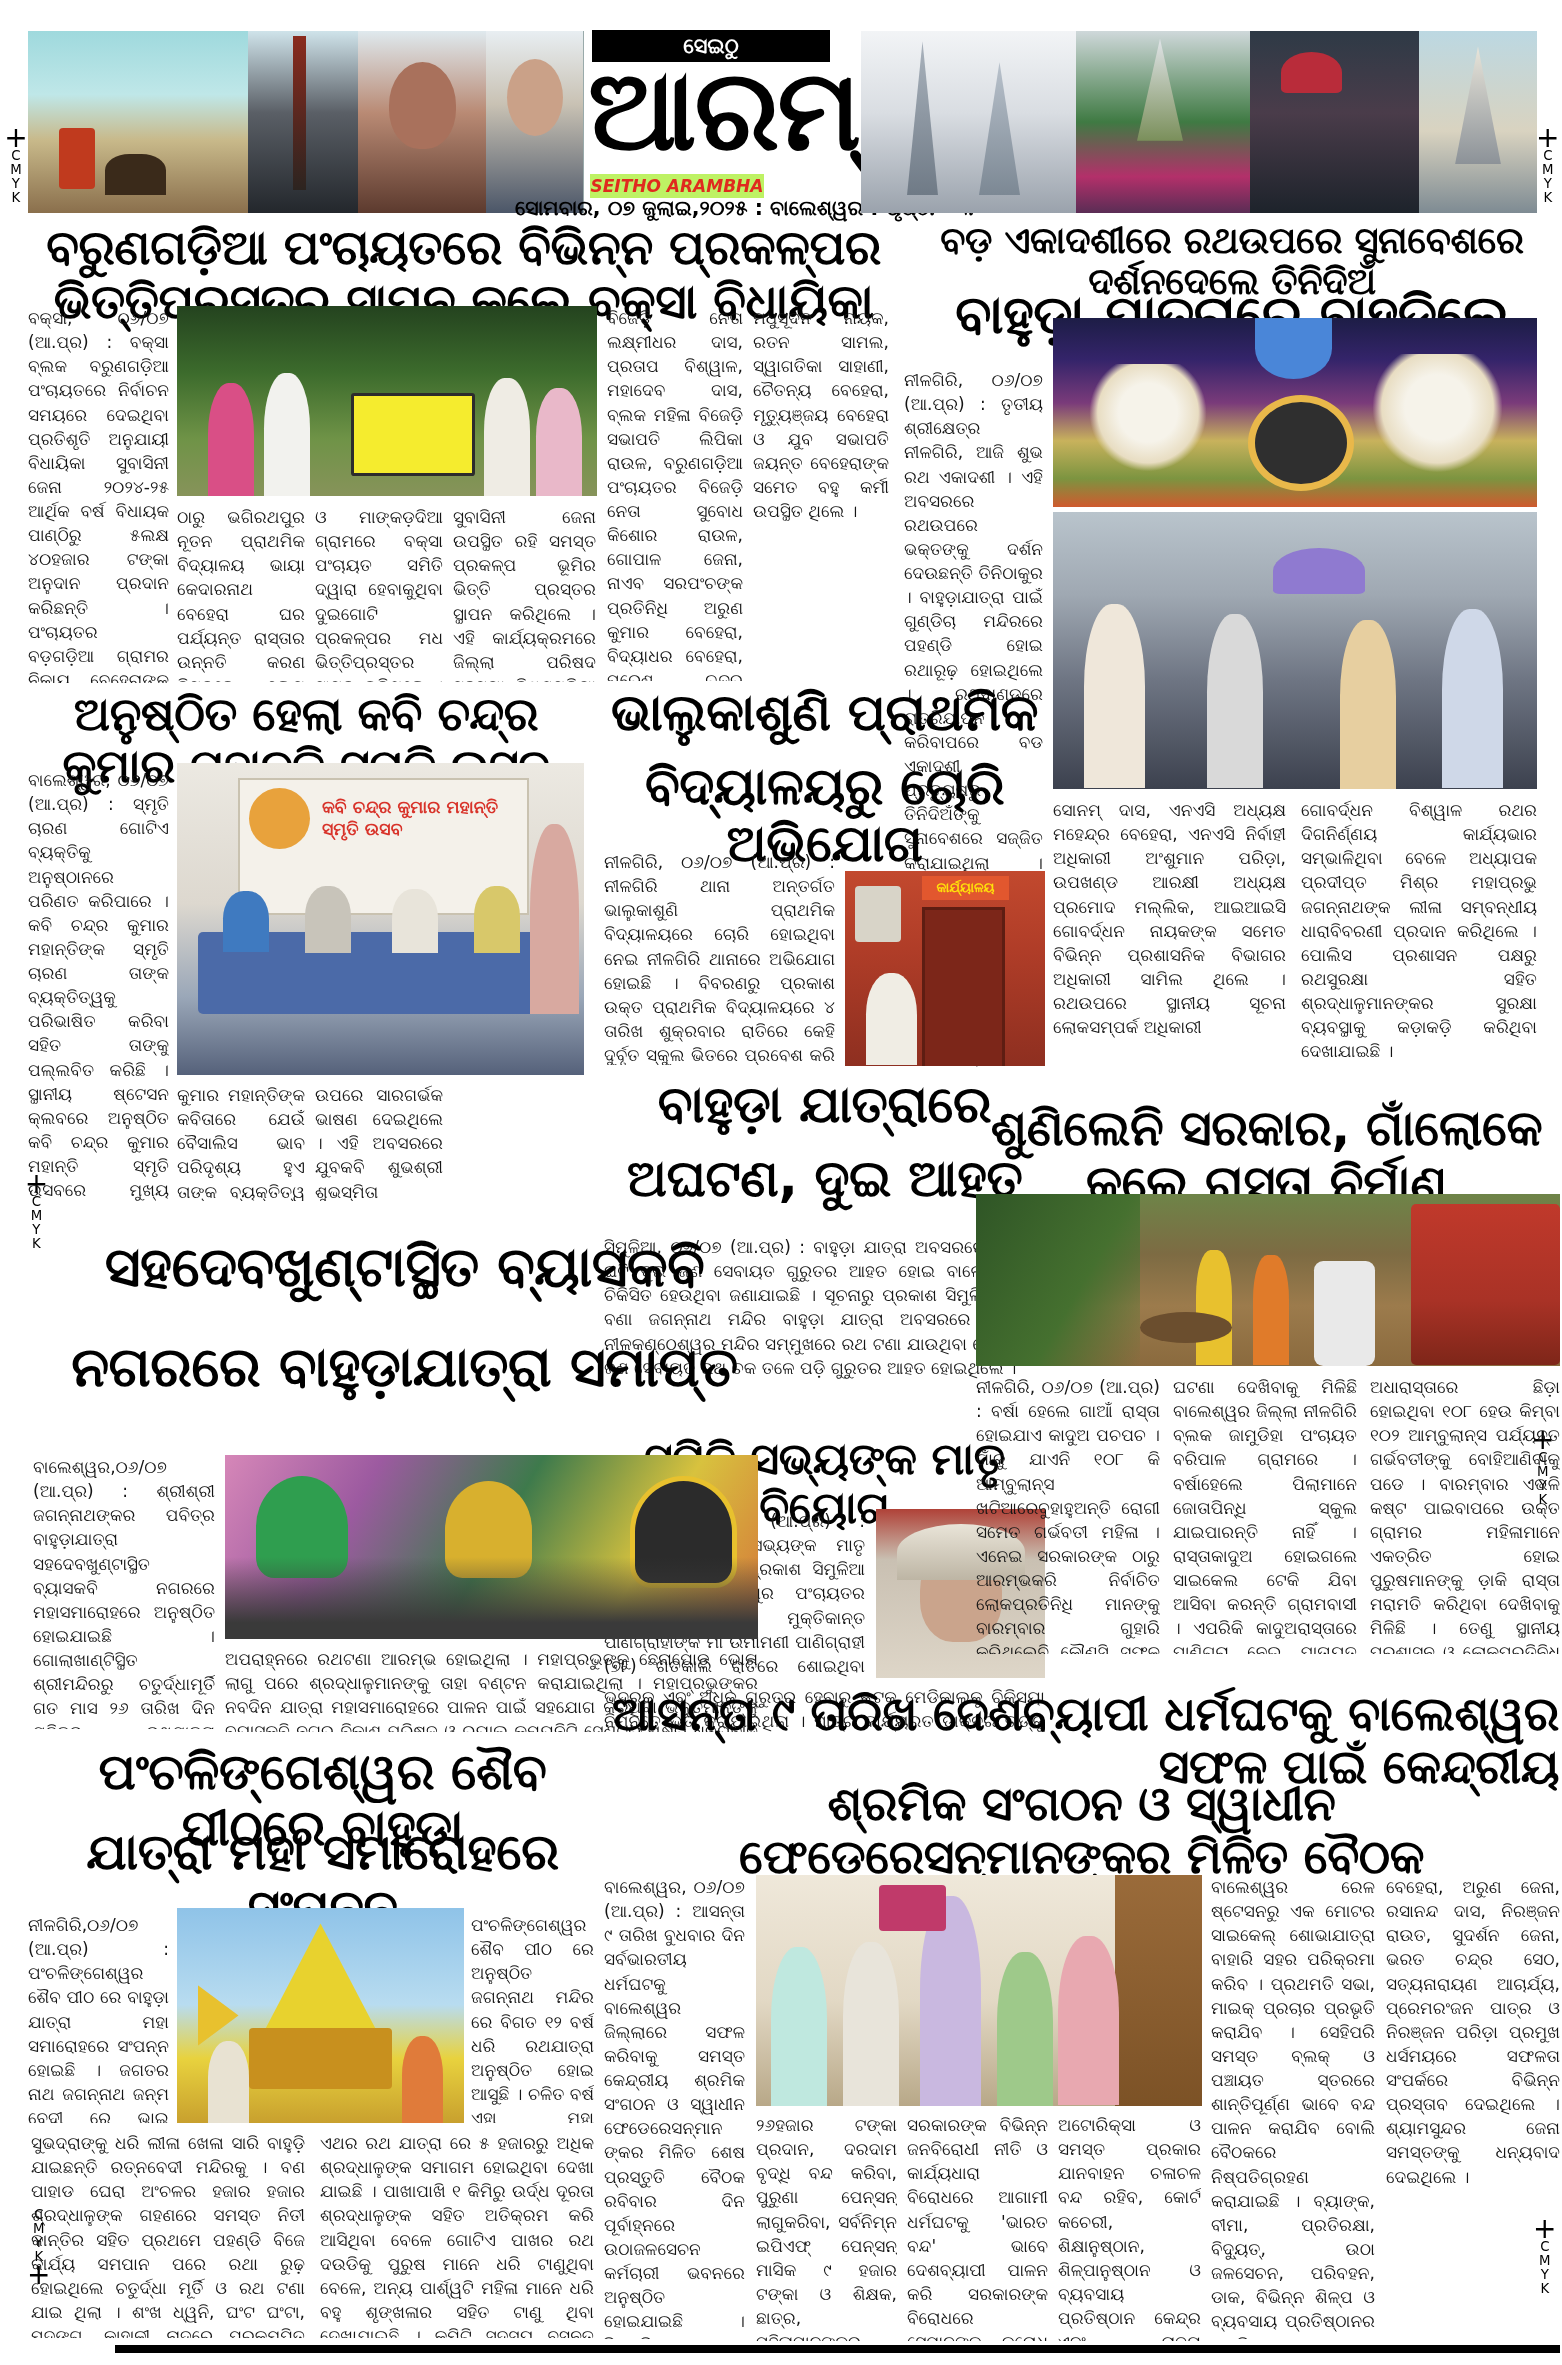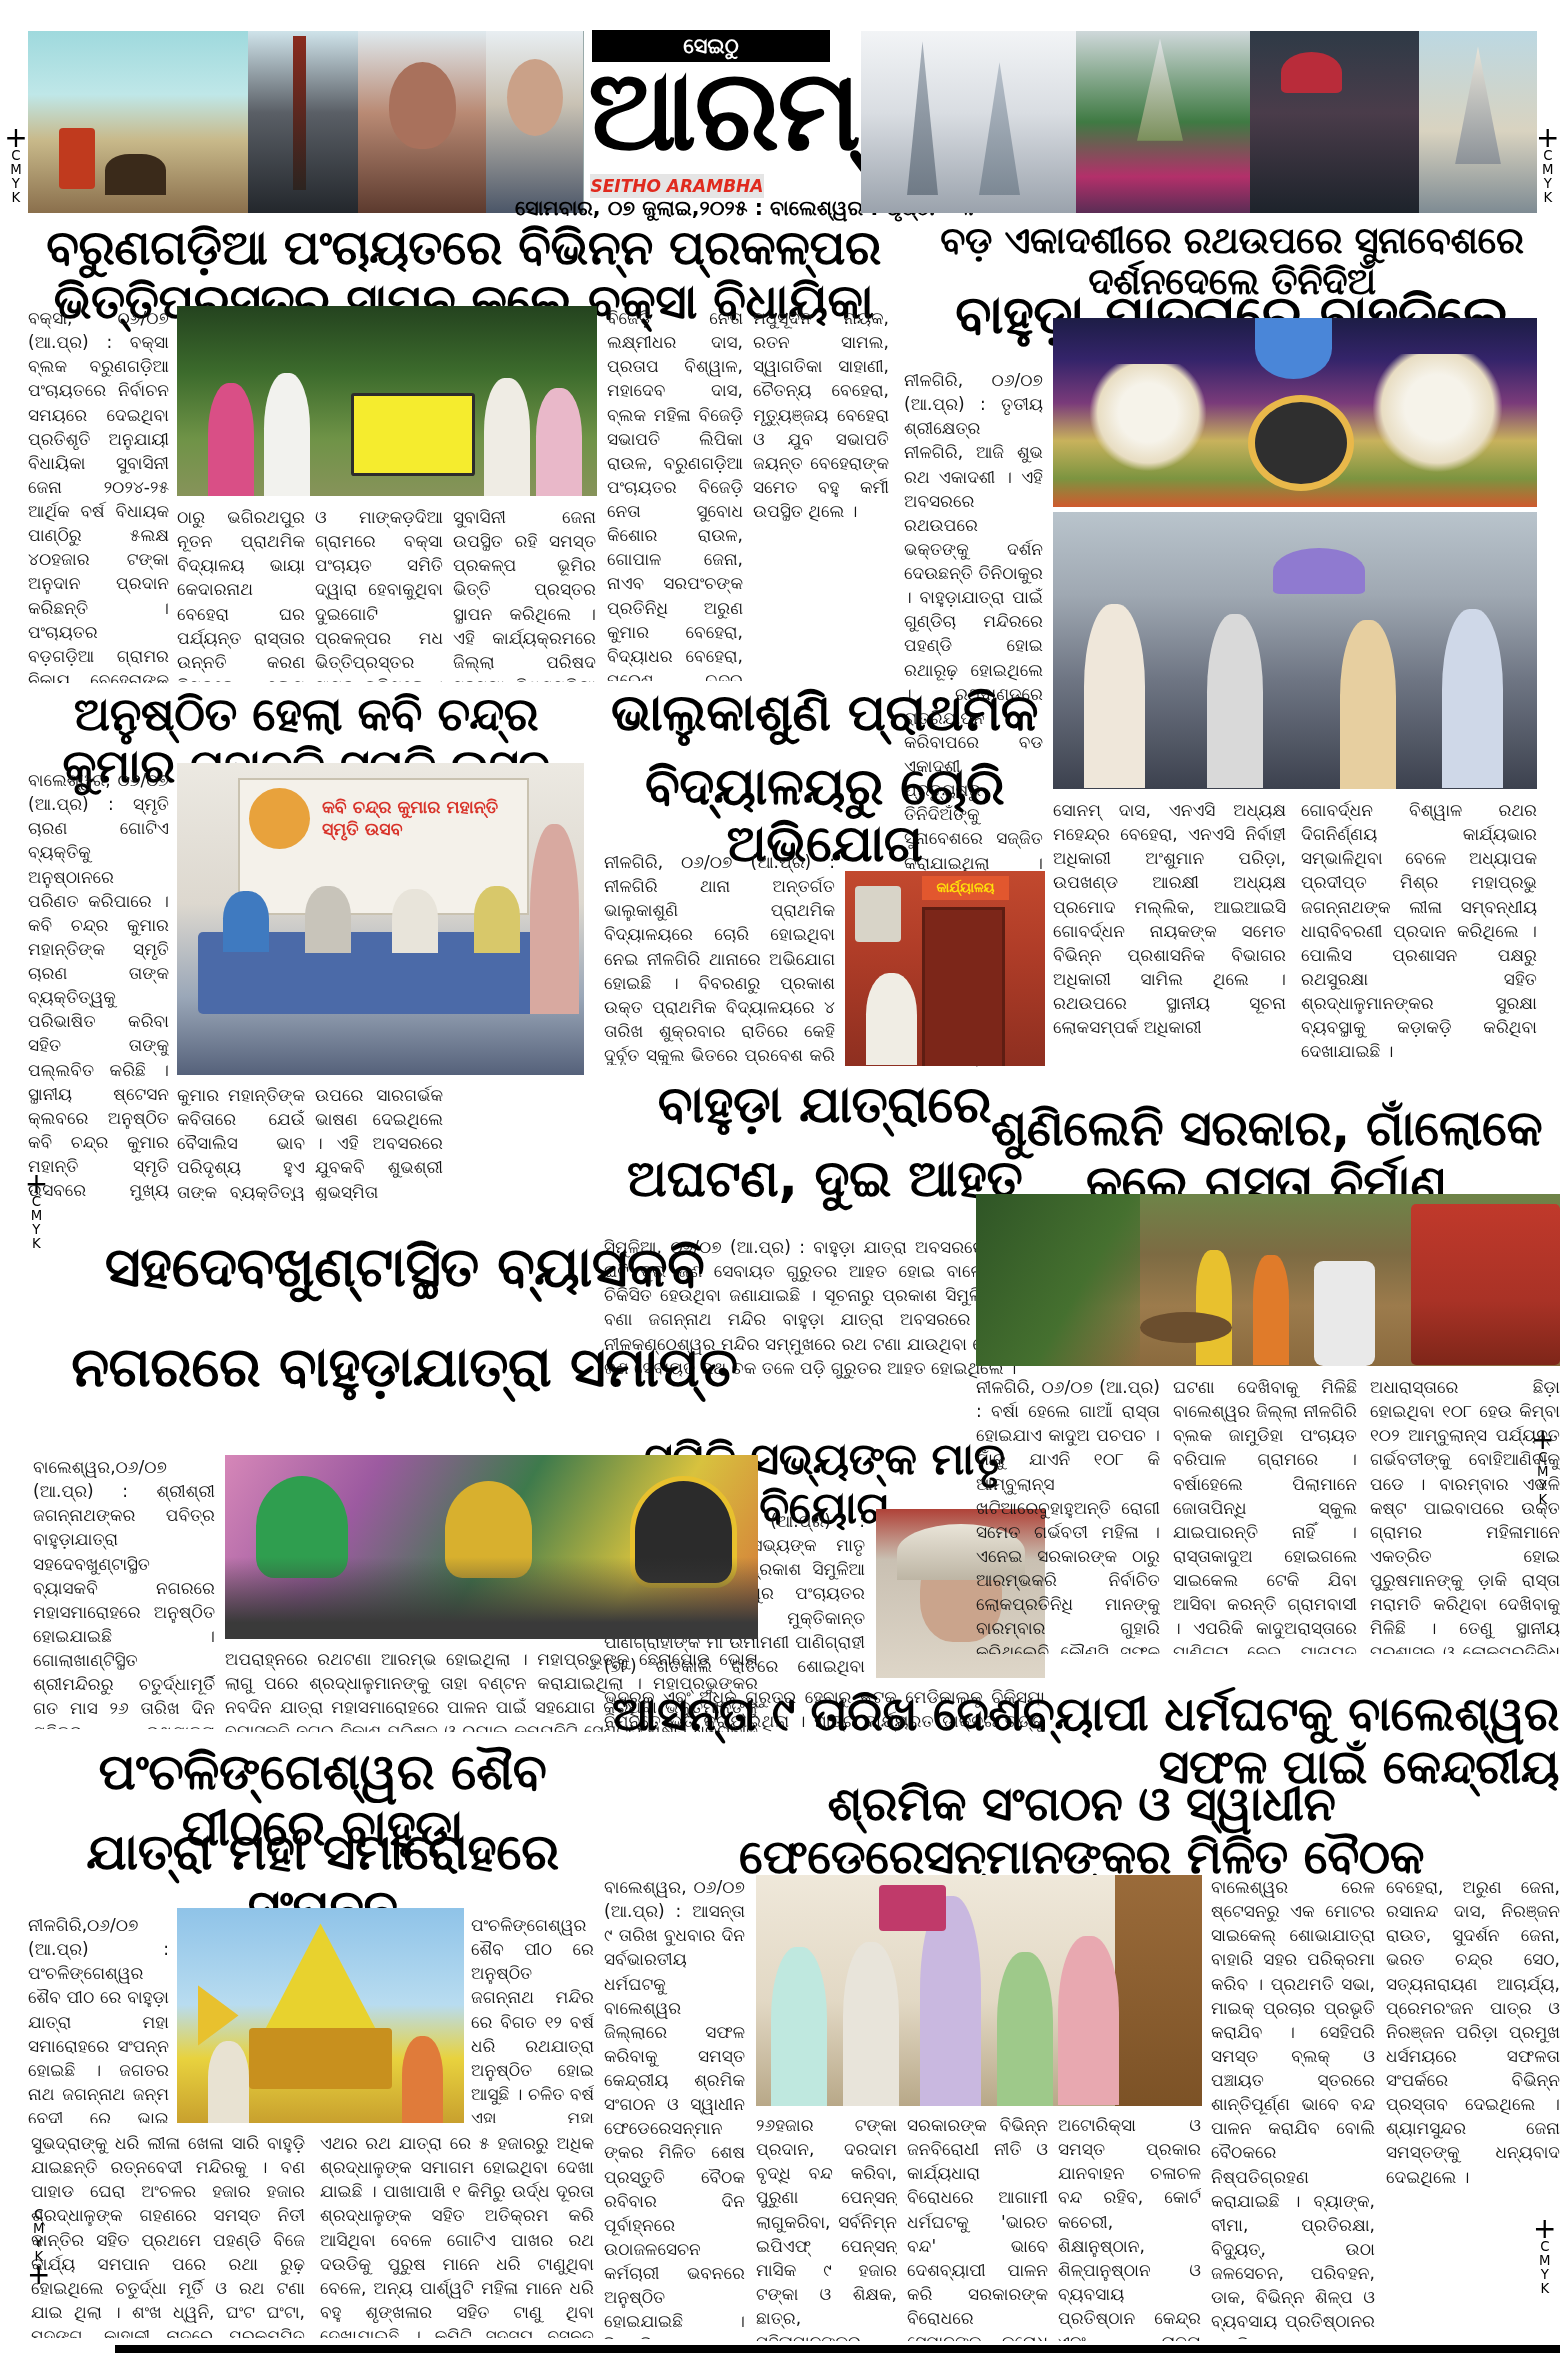--- a/index.html
+++ b/index.html
@@ -10,21 +10,21 @@
   .col{position:absolute;font-size:17px;line-height:1.42;text-align:justify;color:#151515;
        overflow:hidden;word-break:break-word;}
   .photo{position:absolute;overflow:hidden;background:#9aa;}
   .photo .ov{position:absolute;}
   .mark{position:absolute;color:#000;font-size:13.3px;line-height:1.05;text-align:center;width:23.6px;}
   .mark .cross{font-size:28px;font-weight:400;display:block;line-height:.8;}
   .mast-cell{position:absolute;top:0;height:100%;}
   #masthead-bar{position:absolute;background:#000;color:#fff;display:flex;align-items:center;justify-content:center;
       font-weight:900;}
   #masthead-title{position:absolute;font-weight:900;color:#000;line-height:.95;letter-spacing:-2px;}
-  #masthead-sub{position:absolute;background:#e5e5e5;color:#e02a1e;font-weight:900;font-style:italic;
+  #masthead-sub{position:absolute;background:#bef264;color:#e02a1e;font-weight:900;font-style:italic;
       display:flex;align-items:center;justify-content:center;}
   #masthead-dateline{position:absolute;font-weight:700;color:#000;white-space:nowrap;}
   .rule{position:absolute;background:#000;}
 </style>
 </head>
 <body>
 
 <div id="page">
 
   <div class="mark" style="left:4.1px;top:127px;">

